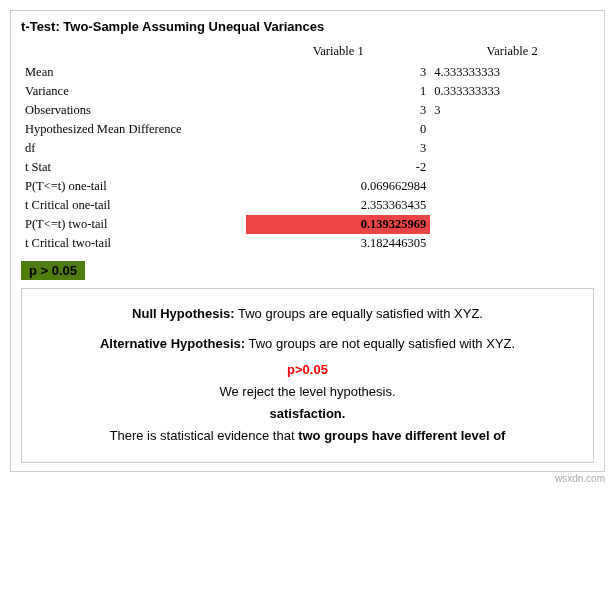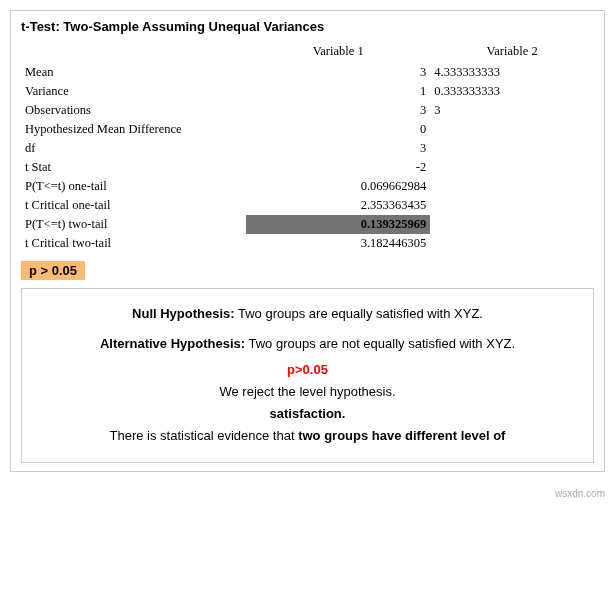--- a/index.html
+++ b/index.html
@@ -41,25 +41,25 @@
     }
     .stats-table .val1-col {
       text-align: right;
       width: 180px;
     }
     .stats-table .val2-col {
       text-align: left;
       width: 160px;
     }
     .highlight-yellow {
-      background-color: #737373;
+      background-color: #ef4444;
       font-weight: bold;
     }
     .p-value-box {
-      background-color: #fdba74;
+      background-color: #4d7c0f;
       display: inline-block;
       padding: 2px 8px;
       font-weight: bold;
       font-size: 13px;
       margin-top: 8px;
       margin-bottom: 8px;
     }
     .hypothesis-box {
       border: 1px solid #ccc;
       margin-top: 0;
@@ -73,21 +73,21 @@
     }
     .hypothesis-box .alt-h {
       margin-bottom: 4px;
     }
     .bold { font-weight: bold; }
     .red { color: red; font-weight: bold; }
     .wsxdn {
       text-align: right;
       font-size: 10px;
       color: #aaa;
-      margin-top: 16px;
+      margin-top: 1px;
     }
   </style>
 </head>
 <body>
 
 <div class="main-container">
   <div class="title">t-Test: Two-Sample Assuming Unequal Variances</div>
 
   <table class="stats-table">
     <colgroup>

